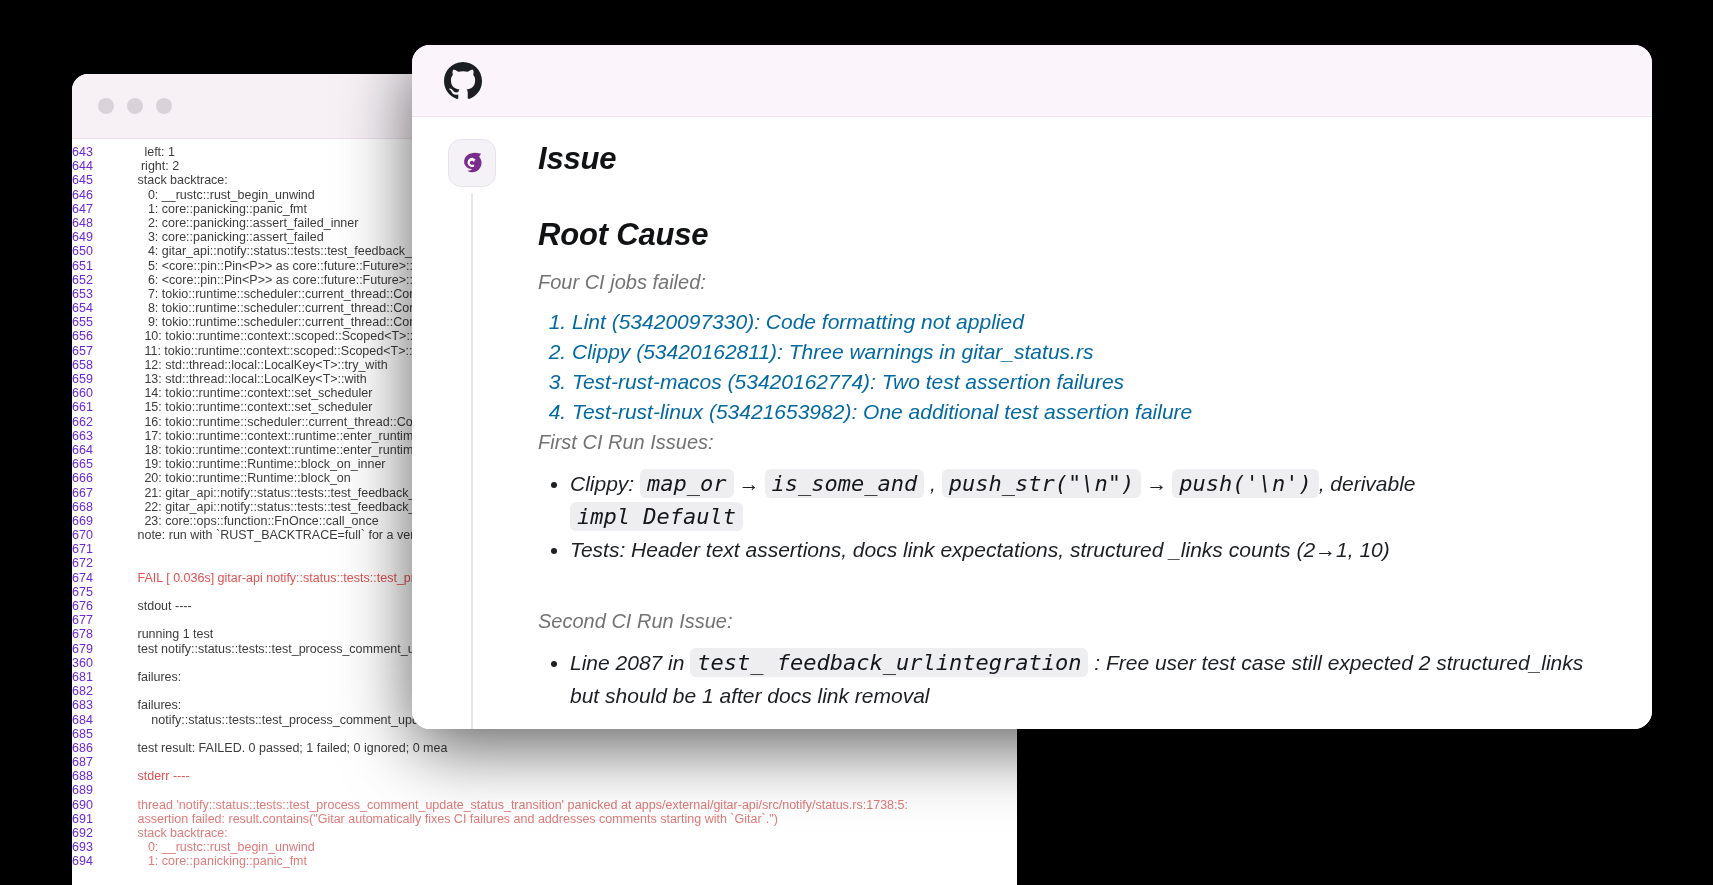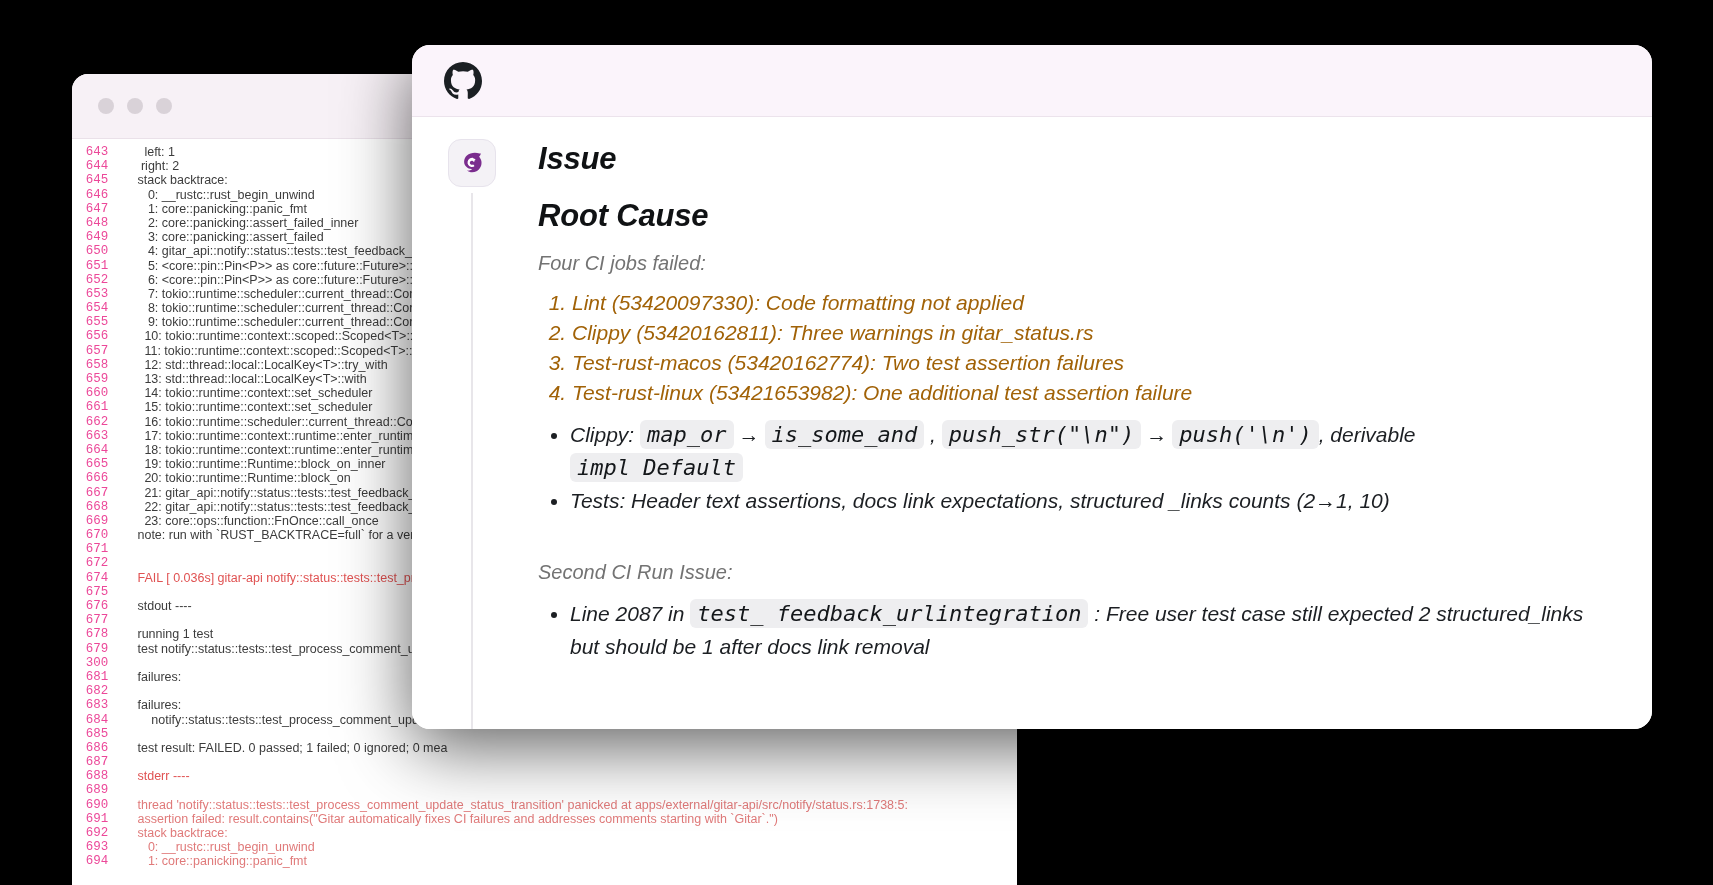--- a/index.html
+++ b/index.html
@@ -59,25 +59,24 @@
     font-family: "Liberation Sans", sans-serif;
     font-size: 12.5px;
     line-height: 14.2px;
     height: 14.2px;
     color: #3c3c3c;
     white-space: pre;
   }
   .log-num {
     width: 62px;
     flex: 0 0 62px;
-    text-align: center;
+    text-align: left;
     padding-right: 12px;
-    color: #ec4899;
+    color: #6d28d9;
     font-size: 12.5px;
-    font-family: Liberation Mono, monospace;
   }
   .log-txt {
     flex: 1 1 auto;
     overflow: hidden;
     text-overflow: clip;
     white-space: pre;
   }
   .log-txt.err { color: #e05252; }
   .log-txt.errdim { color: #e07a7a; }
 
@@ -149,36 +148,36 @@
     color: #16181b;
   }
 
   h2.sec {
     font-size: 31px;
     font-weight: bold;
     letter-spacing: -0.2px;
     color: #101214;
     margin: 0 0 14px 0;
   }
-  h2.sec.spaced { margin-top: 21px; }
+  h2.sec.spaced { margin-top: 40px; }
 
   p.para {
     font-size: 21px;
     line-height: 31px;
     color: #1c1f23;
     margin: 0;
     max-width: 1010px;
   }
 
   ol.numlist {
     margin: 10px 0 0 0;
     padding-left: 34px;
     font-size: 21px;
     line-height: 30px;
-    color: #a16207;
+    color: #0369a1;
   }
   ol.numlist li { margin: 0; }
 
   ul.bullets {
     margin: 10px 0 0 0;
     padding-left: 32px;
     font-size: 21px;
     line-height: 33px;
     color: #1c1f23;
   }
@@ -247,21 +246,21 @@
         <div class="log-line"><span class="log-num">669</span><span class="log-txt">   23: core::ops::function::FnOnce::call_once</span></div>
         <div class="log-line"><span class="log-num">670</span><span class="log-txt"> note: run with `RUST_BACKTRACE=full` for a verbose back</span></div>
         <div class="log-line"><span class="log-num">671</span><span class="log-txt"></span></div>
         <div class="log-line"><span class="log-num">672</span><span class="log-txt"></span></div>
         <div class="log-line"><span class="log-num">674</span><span class="log-txt err"> FAIL [ 0.036s] gitar-api notify::status::tests::test_pro</span></div>
         <div class="log-line"><span class="log-num">675</span><span class="log-txt"></span></div>
         <div class="log-line"><span class="log-num">676</span><span class="log-txt"> stdout ----</span></div>
         <div class="log-line"><span class="log-num">677</span><span class="log-txt"></span></div>
         <div class="log-line"><span class="log-num">678</span><span class="log-txt"> running 1 test</span></div>
         <div class="log-line"><span class="log-num">679</span><span class="log-txt"> test notify::status::tests::test_process_comment_update</span></div>
-        <div class="log-line"><span class="log-num">300</span><span class="log-txt"></span></div>
+        <div class="log-line"><span class="log-num">360</span><span class="log-txt"></span></div>
         <div class="log-line"><span class="log-num">681</span><span class="log-txt"> failures:</span></div>
         <div class="log-line"><span class="log-num">682</span><span class="log-txt"></span></div>
         <div class="log-line"><span class="log-num">683</span><span class="log-txt"> failures:</span></div>
         <div class="log-line"><span class="log-num">684</span><span class="log-txt">     notify::status::tests::test_process_comment_update_st</span></div>
         <div class="log-line"><span class="log-num">685</span><span class="log-txt"></span></div>
         <div class="log-line"><span class="log-num">686</span><span class="log-txt"> test result: FAILED. 0 passed; 1 failed; 0 ignored; 0 mea</span></div>
         <div class="log-line"><span class="log-num">687</span><span class="log-txt"></span></div>
         <div class="log-line"><span class="log-num">688</span><span class="log-txt err"> stderr ----</span></div>
         <div class="log-line"><span class="log-num">689</span><span class="log-txt"></span></div>
         <div class="log-line"><span class="log-num">690</span><span class="log-txt errdim"> thread 'notify::status::tests::test_process_comment_update_status_transition' panicked at apps/external/gitar-api/src/notify/status.rs:1738:5:</span></div>
@@ -312,20 +311,21 @@
           <h2 class="sec spaced">Root Cause</h2>
           <p class="sublabel">Four CI jobs failed:</p>
           <ol class="numlist">
               <li>Lint (53420097330): Code formatting not applied</li>
               <li>Clippy (53420162811): Three warnings in gitar_status.rs</li>
               <li>Test-rust-macos (53420162774): Two test assertion failures</li>
               <li>Test-rust-linux (53421653982): One additional test assertion failure</li>
             </ol>
 
           <div id="details-groups">
+              <p class="sublabel">First CI Run Issues:</p>
               <ul class="bullets">
                 <li><span>Clippy: </span><code class="inline">map_or</code><span class="arrow">→</span><code class="inline">is_some_and</code><span> , </span><code class="inline">push_str("\n")</code><span class="arrow">→</span><code class="inline">push('\n')</code><span>, derivable </span><code class="inline">impl Default</code></li>
                 <li><span>Tests: Header text assertions, docs link expectations, structured _links counts (2→1, 10)</span></li>
               </ul>
               <p class="sublabel" style="margin-top: 40px;">Second CI Run Issue:</p>
               <ul class="bullets">
                 <li><span>Line 2087 in </span><code class="inline">test_ feedback_urlintegration</code><span> : Free user test case still expected 2 structured_links but should be 1 after docs link removal</span></li>
               </ul>
             </div>
 

